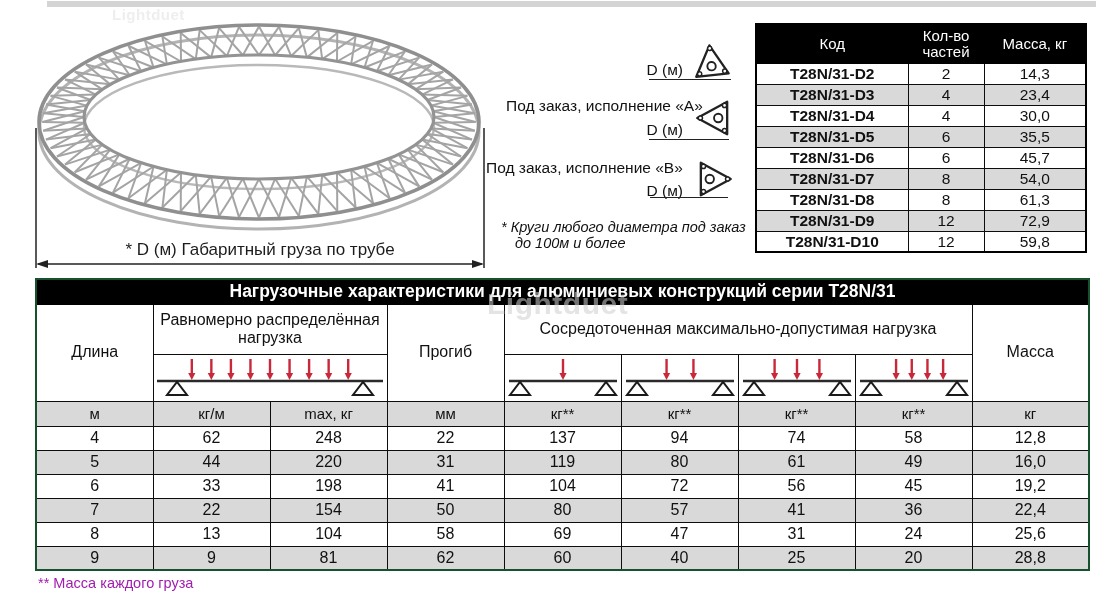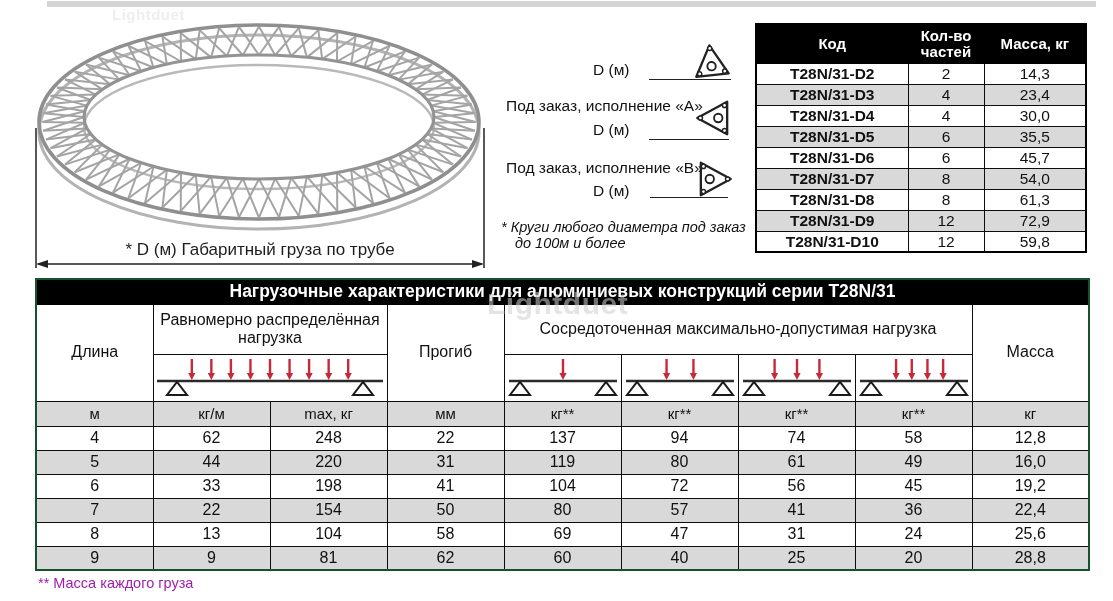--- a/index.html
+++ b/index.html
@@ -9,34 +9,34 @@
 
   .top-rule { position:absolute; left:47px; top:1px; width:1049px; height:6px; background:#d4d4d4; }
 
   
   .truss-wrap { position:absolute; left:25px; top:10px; width:470px; height:262px; }
   .dim-label { position:absolute; left:25px; top:240px; width:470px; text-align:center;
                font-size:17px; color:#1c1c1c; }
 
   
   .exec-label { position:absolute; font-size:15.5px; color:#111; white-space:nowrap; }
-  .exec-dim   { position:absolute; font-size:15.5px; color:#111; width:90px; text-align:left; }
+  .exec-dim   { position:absolute; font-size:15.5px; color:#111; width:90px; text-align:right; }
   .exec-line  { position:absolute; border-top:1.8px solid #222; height:0; }
   .exec-tri   { position:absolute; width:42px; height:42px; }
   .rot-std { transform:rotate(-6deg); }
   .rot-a { transform:rotate(-90deg); }
   .rot-b { transform:rotate(90deg); }
   .order-note { position:absolute; left:501px; top:219px; font-style:italic; font-size:14.5px;
                 line-height:16px; color:#111; }
   .order-note .l2 { margin-left:14px; }
 
   
   .parts-table { position:absolute; left:755px; top:23px; width:330px;
                  border-collapse:collapse; border:2.5px solid #000; table-layout:fixed; }
-  .parts-table th { background:#000; color:#fff; font-weight:bold; font-size:15px;
+  .parts-table th { background:#000; color:#fff; font-weight:normal; font-size:15px;
                     line-height:1.06; padding:3px 2px; border:1.6px solid #000; text-align:center; }
   .parts-table td { border:1.6px solid #0d0d0d; text-align:center; font-size:15.5px;
                     height:21px; padding:0; }
   .parts-table td.code { font-weight:bold; }
   tr.gray td { background:#d9d9d9;margin-left:20px; }
 
   
   .load-table { position:absolute; left:35px; top:278px; width:1055px;
                 border-collapse:collapse; border:2px solid #14532d; table-layout:fixed; }
   .load-table td { border:1.7px solid #0d0d0d; text-align:center; vertical-align:middle;
@@ -230,21 +230,21 @@
   <div class="exec-dim" style="left:593px; top:121px;">D (м)</div>
   <div class="exec-line" style="left:649px; top:139px; width:80px;"></div>
   <svg class="exec-tri rot-a" style="left:692px; top:97px;" viewBox="0 0 40 40">
     <path d="M20 5 L35.5 33.5 L4.5 33.5 Z" fill="none" stroke="#222" stroke-width="2.2" stroke-linejoin="round"></path>
     <circle cx="20" cy="25" r="4" fill="none" stroke="#222" stroke-width="1.8"></circle>
     <circle cx="20" cy="8" r="2" fill="#fff" stroke="#222" stroke-width="1.4"></circle>
     <circle cx="32" cy="31" r="2" fill="#fff" stroke="#222" stroke-width="1.4"></circle>
     <circle cx="8" cy="31" r="2" fill="#fff" stroke="#222" stroke-width="1.4"></circle>
   </svg>
 
-  <div class="exec-label" style="left:506px; top:159px;text-align:right;">Под заказ, исполнение «B»</div>
+  <div class="exec-label" style="left:486px; top:159px;text-align:right;">Под заказ, исполнение «B»</div>
   <div class="exec-dim" style="left:593px; top:182px;">D (м)</div>
   <div class="exec-line" style="left:650px; top:197px; width:78px;"></div>
   <svg class="exec-tri rot-b" style="left:694px; top:158px;" viewBox="0 0 40 40">
     <path d="M20 5 L35.5 33.5 L4.5 33.5 Z" fill="none" stroke="#222" stroke-width="2.2" stroke-linejoin="round"></path>
     <circle cx="20" cy="25" r="4" fill="none" stroke="#222" stroke-width="1.8"></circle>
     <circle cx="20" cy="8" r="2" fill="#fff" stroke="#222" stroke-width="1.4"></circle>
     <circle cx="32" cy="31" r="2" fill="#fff" stroke="#222" stroke-width="1.4"></circle>
     <circle cx="8" cy="31" r="2" fill="#fff" stroke="#222" stroke-width="1.4"></circle>
   </svg>
 

